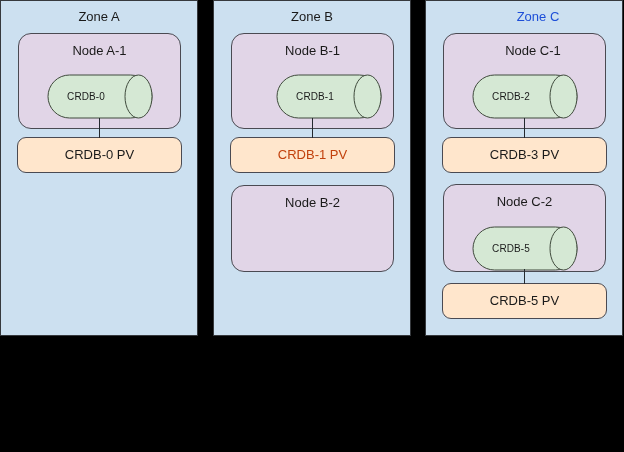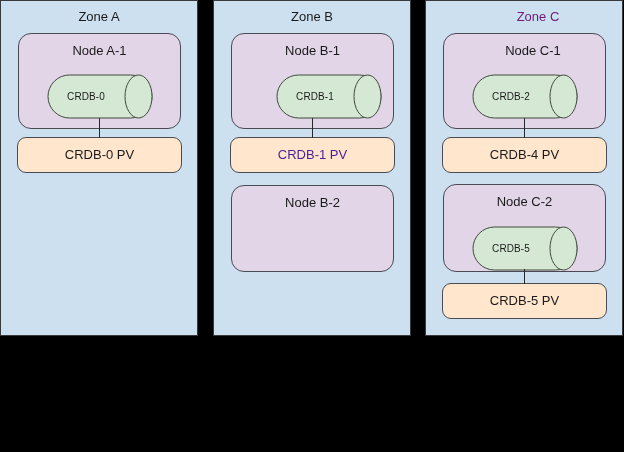--- a/index.html
+++ b/index.html
@@ -140,25 +140,25 @@
       <svg width="106" height="45" viewBox="0 0 106 45">
         <rect x="1" y="1" width="104" height="43" rx="21.5" ry="21.5" fill="#d5e8d4" stroke="#3f4a3c" stroke-width="1"></rect>
         <ellipse cx="91.5" cy="22.5" rx="13.5" ry="21.5" fill="#d5e8d4" stroke="#3f4a3c" stroke-width="1"></ellipse>
       </svg>
       <div class="cyl-label" style="width: 78px;">CRDB-1</div>
     </div>
     <div class="node" style="left: 231px; top: 185px; width: 163px; height: 87px; background: rgb(225, 213, 231); border-color: rgb(74, 74, 82);">
       <div class="node-title" style="color: rgb(26, 26, 26);">Node B-2</div>
     </div>
     <div class="pv" style="left: 230px; top: 137px; width: 165px; height: 36px; background: rgb(255, 230, 204); border-color: rgb(74, 74, 82);">
-      <span class="pv-label" style="color: #4c1d95;">CRDB-1 PV</span>
+      <span class="pv-label" style="color: #c2410c;">CRDB-1 PV</span>
     </div>
     <div class="connector" style="left: 312px; top: 118px; height: 20px; border-left-color: rgb(36, 41, 46);"></div>
     <div class="zone" style="left: 425px; top: 0px; width: 198px; height: 336px; background: rgb(204, 224, 240); border-color: rgb(54, 57, 61);">
-      <div class="zone-title" style="color: #701a75; margin-left: 28px;">Zone C</div>
+      <div class="zone-title" style="color: #1d4ed8; margin-left: 28px;">Zone C</div>
     </div>
     <div class="node" style="left: 443px; top: 33px; width: 163px; height: 96px; background: rgb(225, 213, 231); border-color: rgb(74, 74, 82);">
       <div class="node-title" style="color: rgb(26, 26, 26); padding-left: 17px;">Node C-1</div>
     </div>
     <div class="cyl" style="left: 472px; top: 74px; width: 106px; height: 45px;">
       <svg width="106" height="45" viewBox="0 0 106 45">
         <rect x="1" y="1" width="104" height="43" rx="21.5" ry="21.5" fill="#d5e8d4" stroke="#3f4a3c" stroke-width="1"></rect>
         <ellipse cx="91.5" cy="22.5" rx="13.5" ry="21.5" fill="#d5e8d4" stroke="#3f4a3c" stroke-width="1"></ellipse>
       </svg>
       <div class="cyl-label" style="width: 78px;">CRDB-2</div>
@@ -167,20 +167,20 @@
       <div class="node-title" style="color: rgb(26, 26, 26);">Node C-2</div>
     </div>
     <div class="cyl" style="left: 472px; top: 226px; width: 106px; height: 45px;">
       <svg width="106" height="45" viewBox="0 0 106 45">
         <rect x="1" y="1" width="104" height="43" rx="21.5" ry="21.5" fill="#d5e8d4" stroke="#3f4a3c" stroke-width="1"></rect>
         <ellipse cx="91.5" cy="22.5" rx="13.5" ry="21.5" fill="#d5e8d4" stroke="#3f4a3c" stroke-width="1"></ellipse>
       </svg>
       <div class="cyl-label" style="width: 78px;">CRDB-5</div>
     </div>
     <div class="pv" style="left: 442px; top: 137px; width: 165px; height: 36px; background: rgb(255, 230, 204); border-color: rgb(74, 74, 82);">
-      <span class="pv-label" style="color: rgb(26, 26, 26);">CRDB-4 PV</span>
+      <span class="pv-label" style="color: rgb(26, 26, 26);">CRDB-3 PV</span>
     </div>
     <div class="pv" style="left: 442px; top: 283px; width: 165px; height: 36px; background: rgb(255, 230, 204); border-color: rgb(74, 74, 82);">
       <span class="pv-label" style="color: rgb(26, 26, 26);">CRDB-5 PV</span>
     </div>
     <div class="connector" style="left: 524px; top: 118px; height: 20px; border-left-color: rgb(36, 41, 46);"></div>
     <div class="connector" style="left: 524px; top: 269px; height: 15px; border-left-color: rgb(36, 41, 46);"></div>
   </div>
 
 </body></html>

